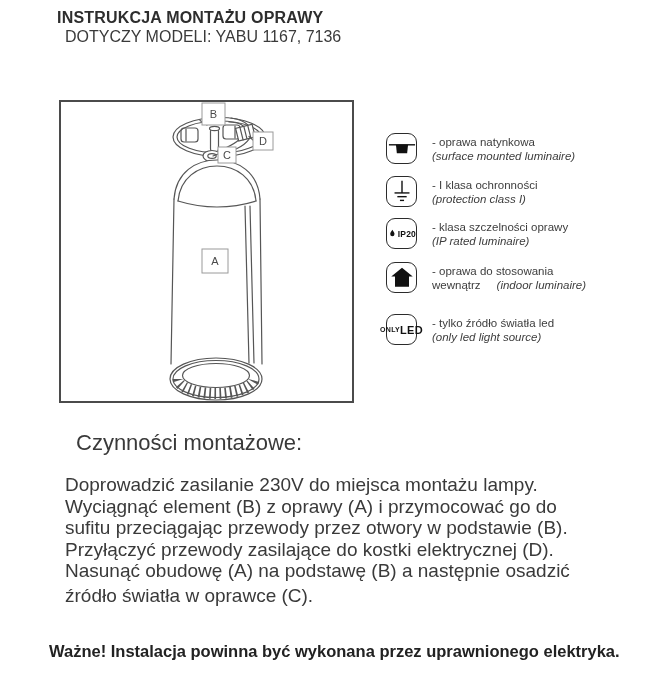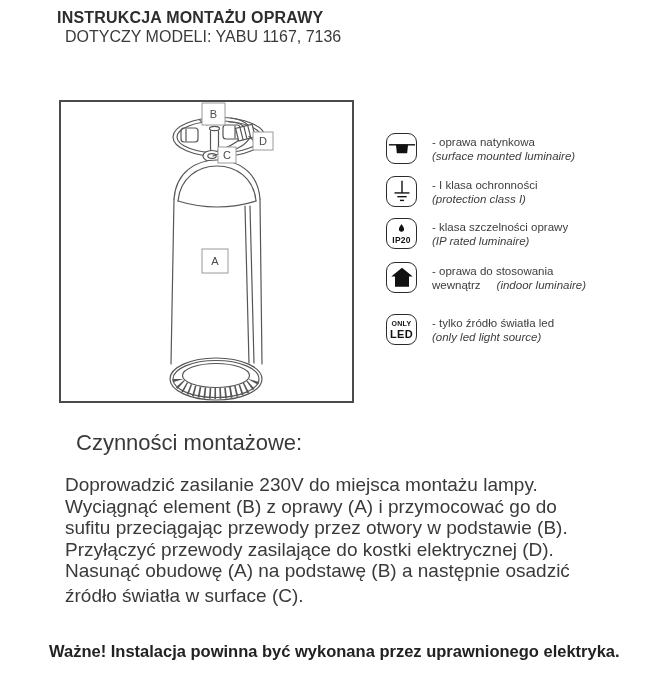--- a/index.html
+++ b/index.html
@@ -55,21 +55,21 @@
     left: 386px;
     display: flex;
     align-items: flex-start;
   }
   .fi {
     width: 31px; height: 31px;
     border: 1.7px solid #2b2b2b;
     border-radius: 9px;
     background: #ffffff;
     display: flex;
-    flex-direction: column;
+    flex-direction: row;
     align-items: center;
     justify-content: center;
     flex: none;
   }
   .fi svg { display: block; }
   .ft {
     margin-left: 15px;
     padding-top: 3px;
     font-size: 11.5px;
     line-height: 13.5px;
@@ -256,18 +256,18 @@
   </div>
 
   <div class="section-heading">Czynności montażowe:</div>
 
   <div class="body-text">
     <div>Doprowadzić zasilanie 230V do miejsca montażu lampy.</div>
     <div>Wyciągnąć element (B) z oprawy (A) i przymocować go do</div>
     <div>sufitu przeciągając przewody przez otwory w podstawie (B).</div>
     <div>Przyłączyć przewody zasilające do kostki elektrycznej (D).</div>
     <div>Nasunąć obudowę (A) na podstawę (B) a następnie osadzić</div>
-    <div class="last">źródło światła w surface (C).</div>
+    <div class="last">źródło światła w oprawce (C).</div>
   </div>
 
   <div class="warning">Ważne! Instalacja powinna być wykonana przez uprawnionego elektryka.</div>
 
 </div>
 
 </body></html>

